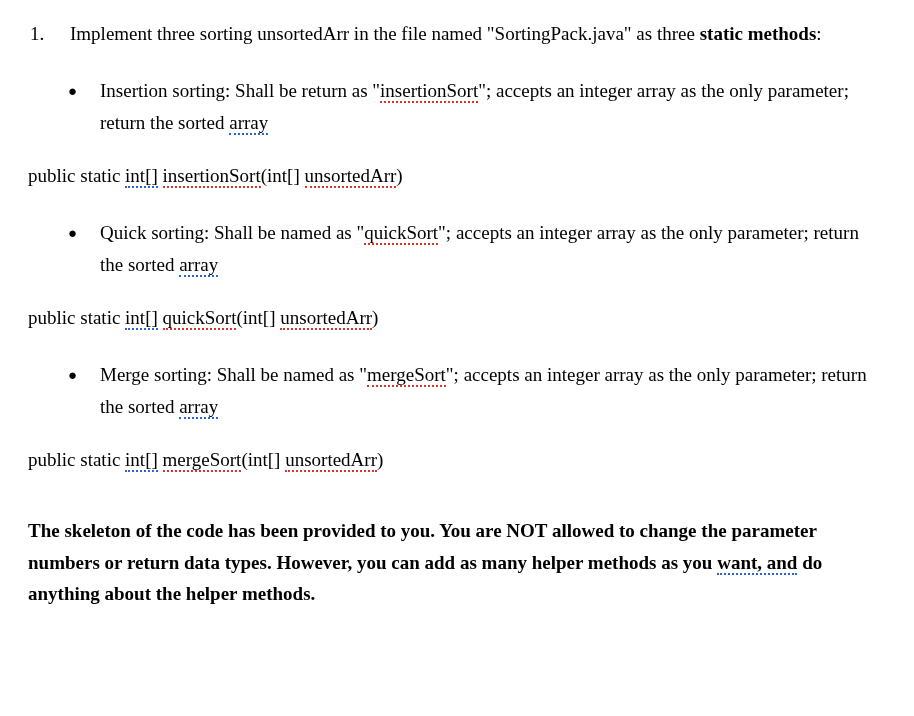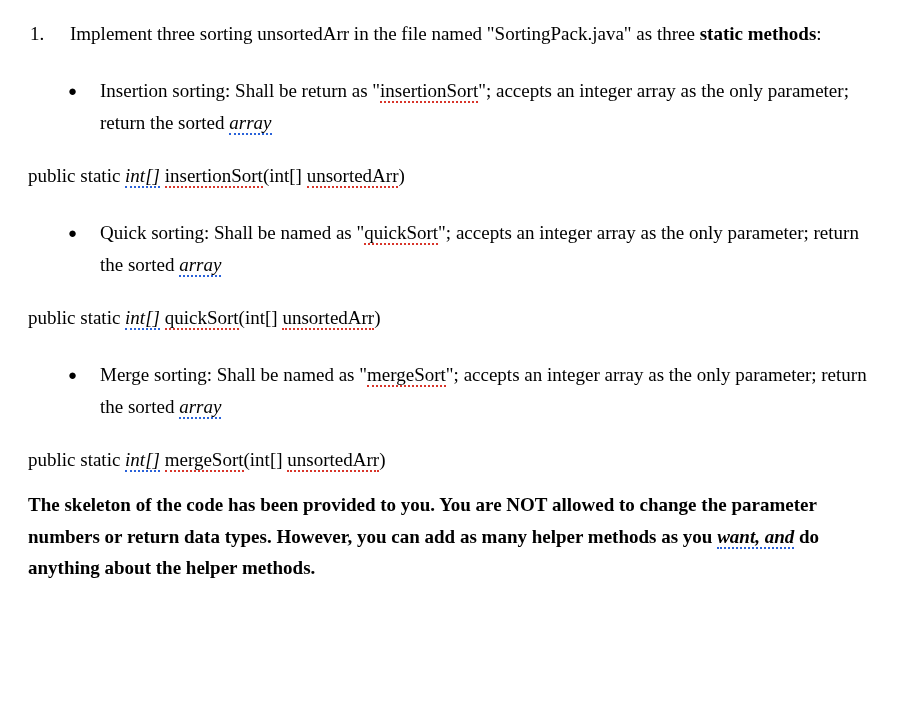--- a/index.html
+++ b/index.html
@@ -51,24 +51,23 @@
       font-family: "Times New Roman", Times, serif;
     }
     .spell-err {
       border-bottom: 2px dotted #d8352a;
       padding-bottom: 0px;
       text-align: center;
     }
     .grammar-err {
       border-bottom: 2px dotted #2962d9;
       padding-bottom: 0px;
-      font-style: italic;
     }
     .final-note {
-      margin-top: 14px;
+      margin-top: 40px;
       font-weight: bold;
     }
   </style>
 </head>
 <body>
 
 <div class="ordered-item">
   <div class="ordered-number">1.</div>
   <div class="ordered-content">
     <span>Implement three sorting unsortedArr in the file named "SortingPack.java" as three </span><span class="bold">static methods</span><span>:</span>

